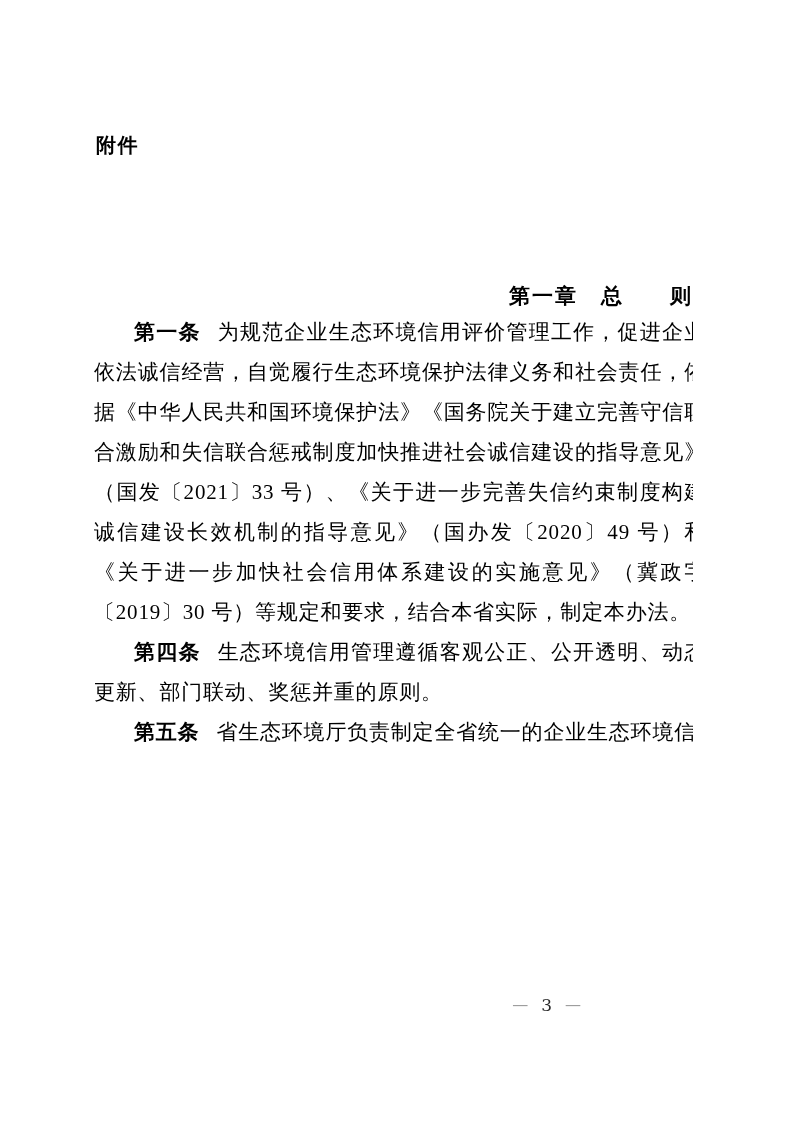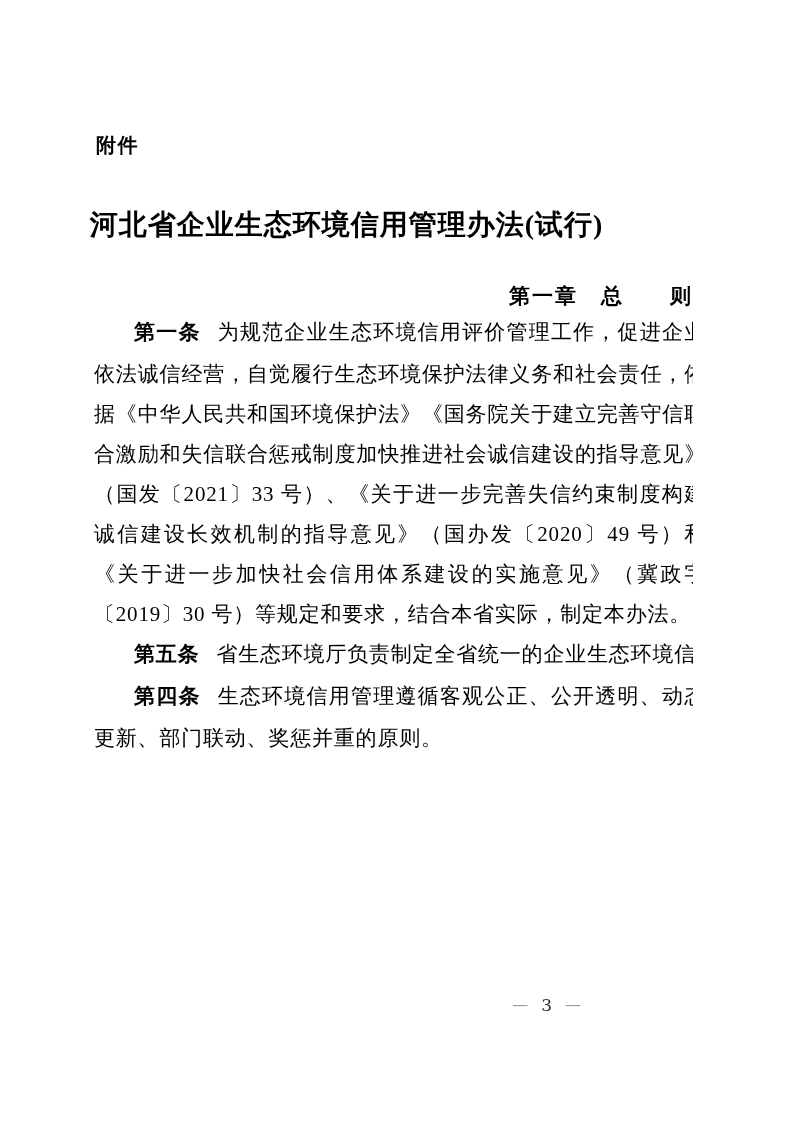--- a/index.html
+++ b/index.html
@@ -62,21 +62,21 @@
     letter-spacing: 0.8px;
     text-align: justify;
     text-justify: inter-character;
     color: #000000;
   }
   .body-text p {
     margin: 0;
     text-indent: 40px;
   }
   .article-label {
-    font-family: Liberation Mono, monospace;
+    font-family: Liberation Sans, sans-serif;
     font-weight: bold;
     margin-right: 17px;
   }
   .page-footer {
     position: absolute;
     top: 995px;
     right: 112px;
     display: flex;
     align-items: center;
     gap: 13px;
@@ -92,38 +92,37 @@
     color: #2b2b2b;
   }
 </style>
 </head>
 <body>
 
 <div class="page">
 
   <div class="attachment">附件</div>
 
-  <h1 class="doc-title">河北省企业生态环境信用管理办法(试行)</h1>
 
   <h2 class="chapter-heading">第一章　总　　则</h2>
 
   <div class="body-text">
 
     <p>
       <span class="article-label">第一条</span><span>为规范企业生态环境信用评价管理工作，促进企业依法诚信经营，自觉履行生态环境保护法律义务和社会责任，依据《中华人民共和国环境保护法》《国务院关于建立完善守信联合激励和失信联合惩戒制度加快推进社会诚信建设的指导意见》（国发〔2021〕33 号）、《关于进一步完善失信约束制度构建诚信建设长效机制的指导意见》（国办发〔2020〕49 号）和《关于进一步加快社会信用体系建设的实施意见》（冀政字〔2019〕30 号）等规定和要求，结合本省实际，制定本办法。</span>
     </p>
 
 
 
     <p>
-      <span class="article-label">第五条</span><span>省生态环境厅负责制定全省统一的企业生态环境信</span>
+      <span class="article-label">第四条</span><span>生态环境信用管理遵循客观公正、公开透明、动态更新、部门联动、奖惩并重的原则。</span>
     </p>
 
     <p>
-      <span class="article-label">第四条</span><span>生态环境信用管理遵循客观公正、公开透明、动态更新、部门联动、奖惩并重的原则。</span>
+      <span class="article-label">第五条</span><span>省生态环境厅负责制定全省统一的企业生态环境信</span>
     </p>
 
   </div>
 
   <div class="page-footer">
     <span class="dash">—</span>
     <span class="page-num">3</span>
     <span class="dash">—</span>
   </div>
 

